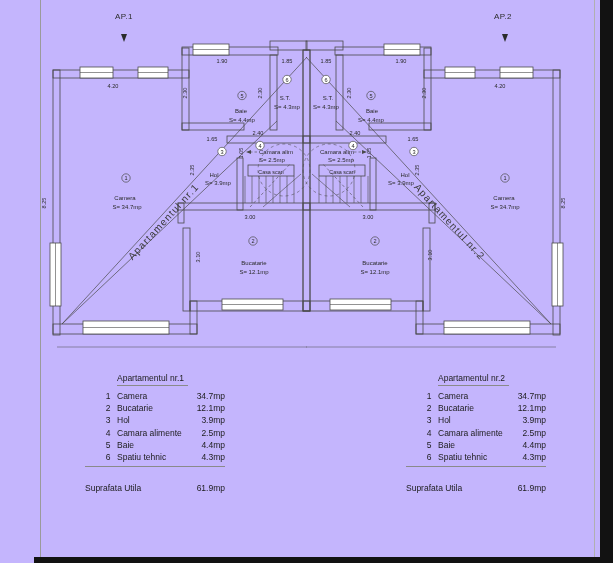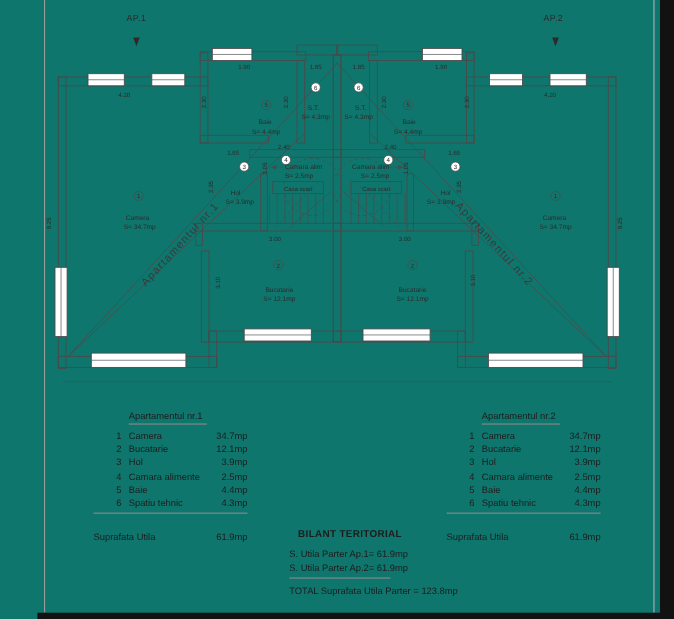--- a/index.html
+++ b/index.html
@@ -1,16 +1,16 @@
 <!DOCTYPE html>
 <html><head>
 <meta charset="utf-8">
 <style>
   html,body{margin:0;padding:0;background:#fff;}
-  .page{position:relative;width:613px;height:563px;background:#0f766e;overflow:hidden;
+  .page{position:relative;width:613px;height:563px;background:#c4b5fd;overflow:hidden;
         font-family:"Liberation Sans", sans-serif;}
   
   .border-left{position:absolute;left:40px;top:0;width:1px;height:557px;background:#9a9a9a;}
   .line-right{position:absolute;left:594px;top:0;width:1px;height:557px;background:#b0b0b0;}
   .edge-right{position:absolute;left:600px;top:0;width:13px;height:563px;background:#121212;}
   .edge-bottom{position:absolute;left:34px;top:557px;width:579px;height:6px;background:#121212;}
 
   svg{position:absolute;left:0;top:0;}
   svg text{fill:#2b2b2b;font-family:"Liberation Sans", sans-serif;}
   .dim{font-size:5.6px;}
@@ -273,21 +273,14 @@
         <span class="n">6</span>
         <span class="nm">Spatiu tehnic</span>
         <span class="v">4.3mp</span>
       </div>
     <div class="total">
         <span class="lbl">Suprafata Utila</span>
         <span class="v">61.9mp</span>
       </div>
   </div>
 
-  <div class="bilant">
-    <div class="ttl">BILANT TERITORIAL</div>
-    <div class="ln">S. Utila Parter Ap.1= 61.9mp</div>
-    <div class="ln">S. Utila Parter Ap.2= 61.9mp</div>
-    <div class="rule"></div>
-    <div class="ln tot">TOTAL Suprafata Utila Parter = 123.8mp</div>
-  </div>
 
 </div>
 
 </body></html>

